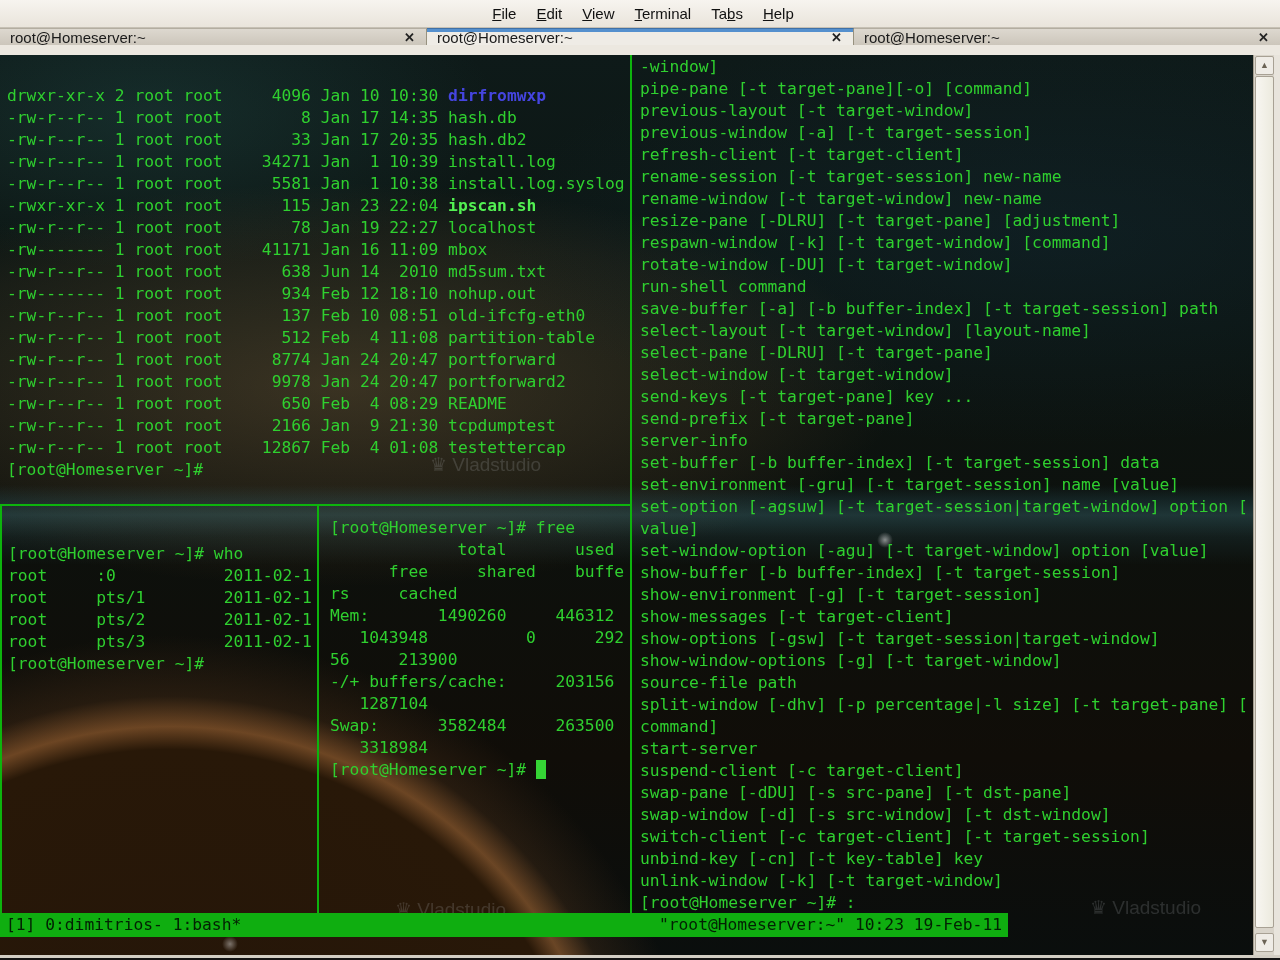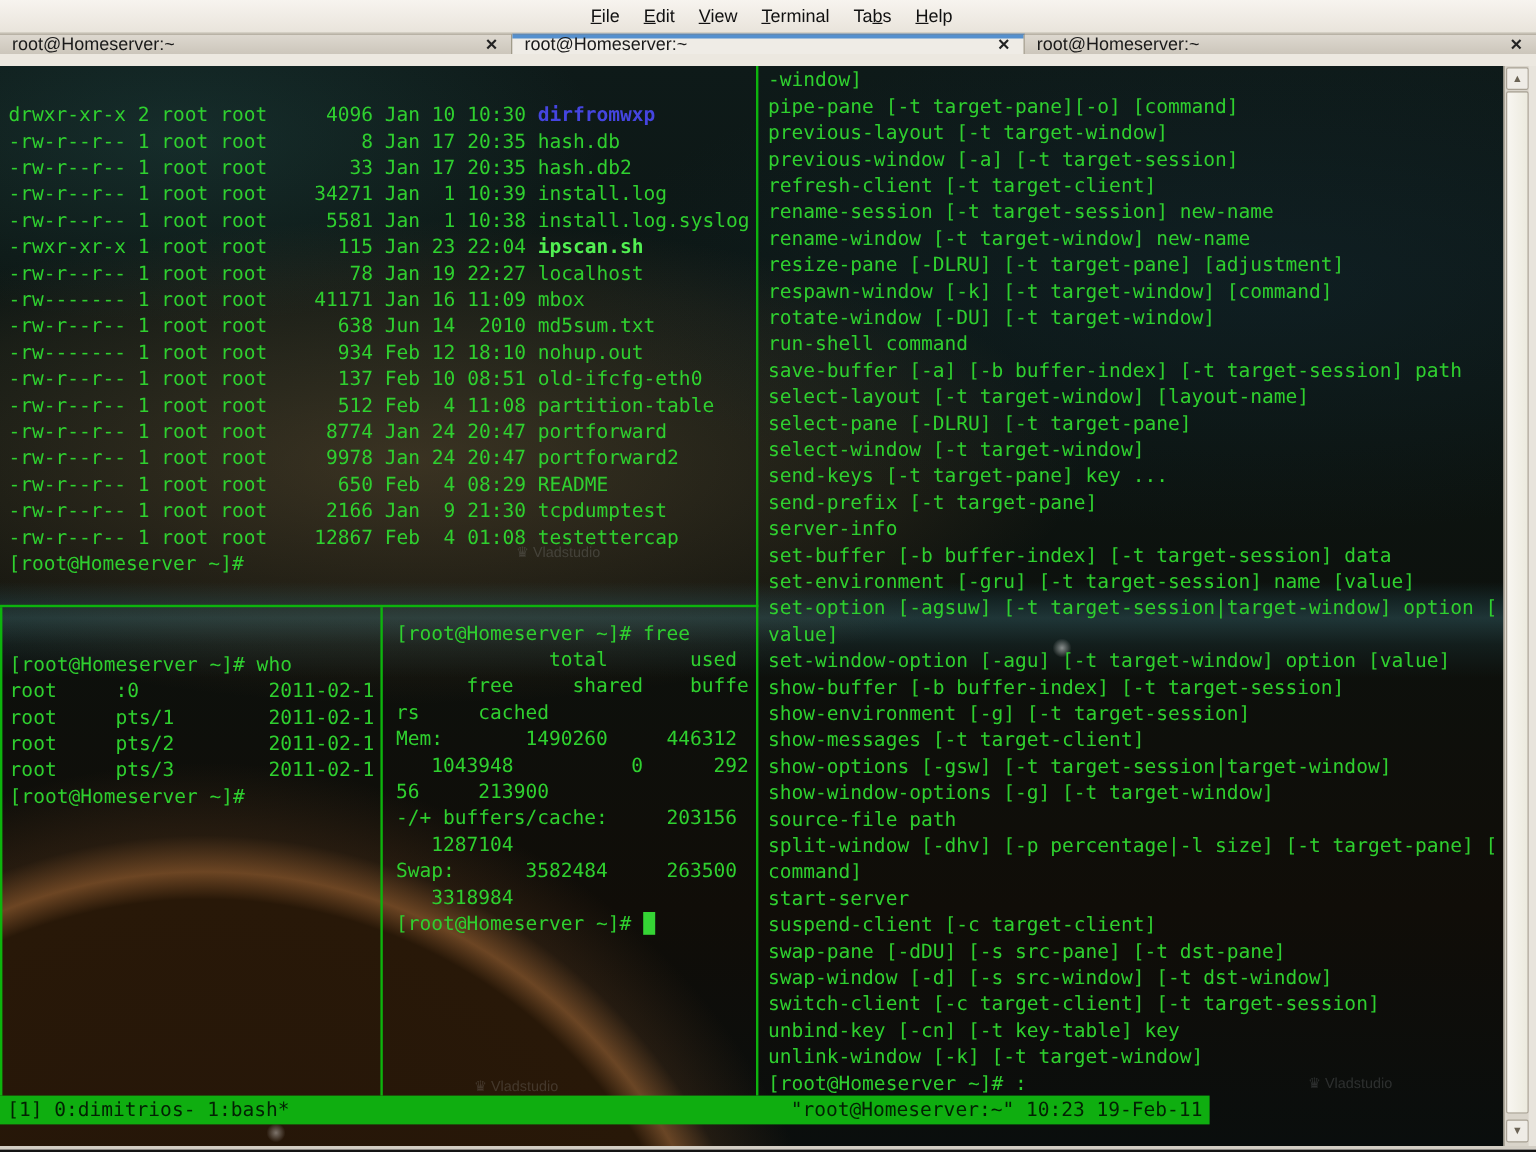--- a/index.html
+++ b/index.html
@@ -45,21 +45,21 @@
        90px 300px rgba(255,255,255,.25),520px 700px rgba(255,255,255,.2),
        600px 840px rgba(255,255,255,.25),360px 862px rgba(255,255,255,.2),
        150px 850px rgba(255,255,255,.2),1200px 120px rgba(255,255,255,.35),
        1230px 480px rgba(255,255,255,.3),760px 300px rgba(255,255,255,.25),
        820px 700px rgba(255,255,255,.2),60px 150px rgba(255,255,255,.3);}
   .glow{position:absolute;border-radius:50%;}
   .glow.g1{left:877px;top:477px;width:16px;height:16px;
      background:radial-gradient(circle, rgba(255,255,255,.5), transparent 70%);}
   .glow.g2{left:222px;top:881px;width:16px;height:16px;
      background:radial-gradient(circle, rgba(255,255,255,.4), transparent 70%);}
-  .wm{position:absolute;font-size:12px;color:rgba(205,215,220,.17);white-space:nowrap;}
+  .wm{position:absolute;font-size:19px;color:rgba(205,215,220,.17);white-space:nowrap;}
   
   .pane{position:absolute;}
   .tl{white-space:pre;font-family:"DejaVu Sans Mono",monospace;font-size:16.3px;
       line-height:22px;color:#2fd02f;}
   .tl .dir{color:#4545e0;font-weight:bold;}
   .tl .exec{color:#52f052;font-weight:bold;}
   .tl .cursor{background:#35d435;}
   .pane-ls{left:7px;top:1px;width:622px;margin-top:29px;}
   .pane-right{left:640px;top:1px;width:612px;}
   .pane-who{left:8px;top:488px;width:302px;}
@@ -125,21 +125,21 @@
     <div class="wp wp-band"></div>
     <div class="stars"></div>
     <div class="glow g1"></div>
     <div class="glow g2"></div>
     <div class="wm" style="left:430px;top:398px;">♛ Vladstudio</div>
     <div class="wm" style="left:395px;top:843px;">♛ Vladstudio</div>
     <div class="wm" style="left:1090px;top:841px;">♛ Vladstudio</div>
 
     <div class="pane pane-ls">
         <div class="tl"><span>drwxr-xr-x 2 root root     4096 Jan 10 10:30 </span><span class="dir">dirfromwxp</span></div>
-        <div class="tl"><span>-rw-r--r-- 1 root root        8 Jan 17 20:35 hash.db</span></div>
+        <div class="tl"><span>-rw-r--r-- 1 root root        8 Jan 17 14:35 hash.db</span></div>
         <div class="tl"><span>-rw-r--r-- 1 root root       33 Jan 17 20:35 hash.db2</span></div>
         <div class="tl"><span>-rw-r--r-- 1 root root    34271 Jan  1 10:39 install.log</span></div>
         <div class="tl"><span>-rw-r--r-- 1 root root     5581 Jan  1 10:38 install.log.syslog</span></div>
         <div class="tl"><span>-rwxr-xr-x 1 root root      115 Jan 23 22:04 </span><span class="exec">ipscan.sh</span></div>
         <div class="tl"><span>-rw-r--r-- 1 root root       78 Jan 19 22:27 localhost</span></div>
         <div class="tl"><span>-rw------- 1 root root    41171 Jan 16 11:09 mbox</span></div>
         <div class="tl"><span>-rw-r--r-- 1 root root      638 Jun 14  2010 md5sum.txt</span></div>
         <div class="tl"><span>-rw------- 1 root root      934 Feb 12 18:10 nohup.out</span></div>
         <div class="tl"><span>-rw-r--r-- 1 root root      137 Feb 10 08:51 old-ifcfg-eth0</span></div>
         <div class="tl"><span>-rw-r--r-- 1 root root      512 Feb  4 11:08 partition-table</span></div>

